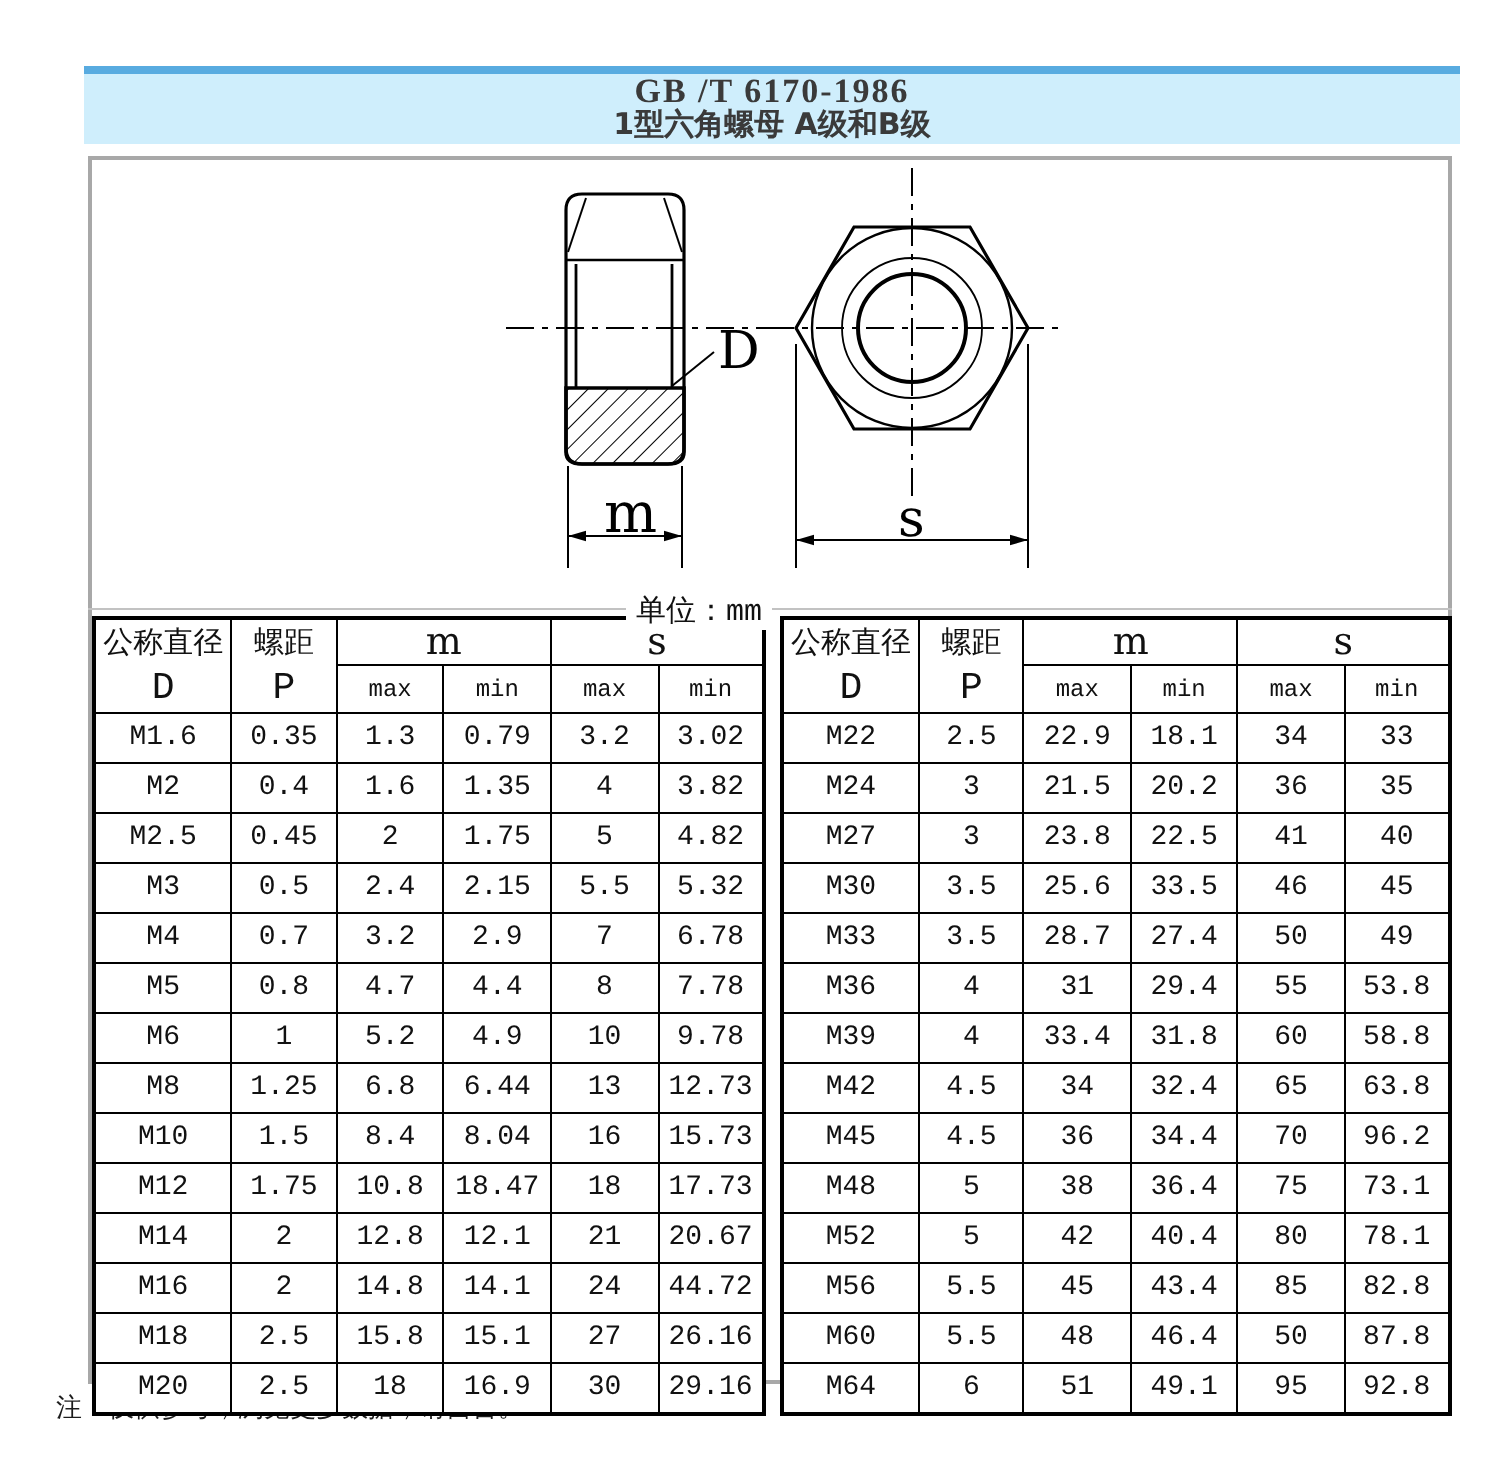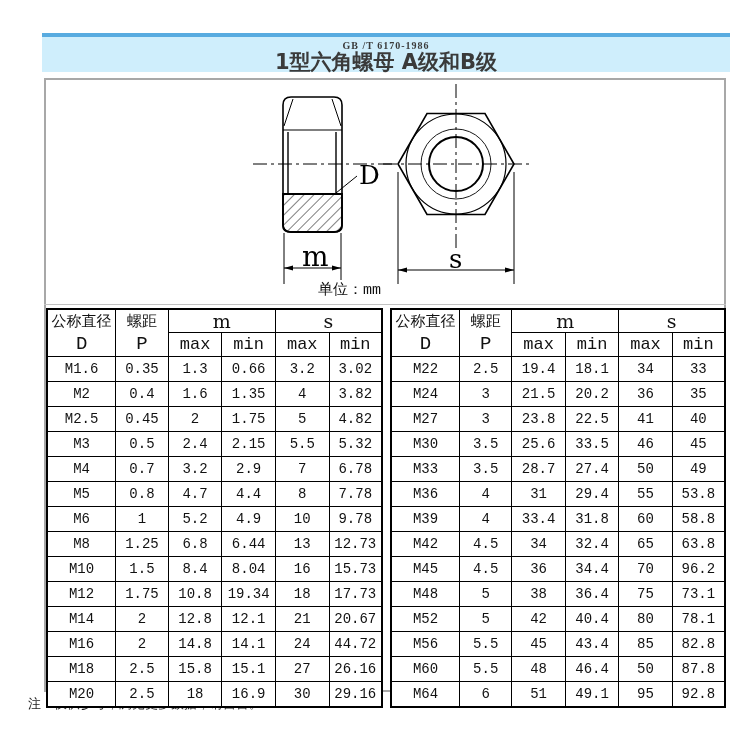--- a/index.html
+++ b/index.html
@@ -3,46 +3,46 @@
 <meta charset="utf-8">
 <style>
   html,body{margin:0;padding:0;background:#fff;}
   #page{position:relative;width:750px;height:739px;background:#ffffff;overflow:hidden;
         font-family:"Liberation Sans",sans-serif;color:#111;}
 
   
   .header-bar{position:absolute;left:42px;top:33px;width:688px;height:35px;
     box-sizing:content-box;border-top:4px solid #58abe0;background:#cfeefc;
     text-align:center;color:#3a3a3a;}
-  .header-line1{font-size:10px;font-weight:bold;line-height:17px;
+  .header-line1{font-size:17px;font-weight:bold;line-height:17px;
     font-family:"Liberation Serif","DejaVu Serif",serif;letter-spacing:1px;}
-  .header-line2{font-size:21px;font-weight:bold;line-height:17px;
+  .header-line2{font-size:15px;font-weight:bold;line-height:17px;
     font-family:"DejaVu Sans",sans-serif;}
 
   
   .content-box{position:absolute;left:44px;top:78px;width:682px;height:614px;
     box-sizing:border-box;border:2px solid #a8a8a8;background:#fff;}
   .section-divider{position:absolute;left:44px;top:304px;width:682px;height:0;
     border-top:1px solid #c2c2c2;}
 
-  .unit-label{position:absolute;left:313px;top:280px;background:#fff;padding:0 5px;
+  .unit-label{position:absolute;left:313px;top:296px;background:#fff;padding:0 5px;
     font-family:"Liberation Mono","DejaVu Sans Mono",monospace;font-size:15px;color:#111;z-index:3;}
 
   
   table.spec{position:absolute;top:308px;border-collapse:collapse;table-layout:fixed;
     background:#fff;font-family:"Liberation Mono","DejaVu Sans Mono",monospace;z-index:2;}
   table.spec{border:2px solid #000;}
   #left-table{left:46px;width:337px;}
   #right-table{left:390px;width:336px;}
   table.spec th,table.spec td{border:1px solid #000;text-align:center;vertical-align:middle;
     padding:0;font-weight:normal;overflow:hidden;white-space:nowrap;}
   .hdr-zh{font-size:15px;line-height:21px;}
   .hdr-sym{font-size:19px;line-height:22px;font-family:"Liberation Mono","DejaVu Sans Mono",monospace;}
   .group-sym{font-size:19px;height:22px;font-family:"DejaVu Serif","Liberation Serif",serif;}
-  .maxmin{font-size:17px;height:23px;}
+  .maxmin{font-size:12px;height:23px;}
   table.spec td{font-size:14px;height:24px;}
 
   
   .note{position:absolute;left:28px;top:695px;font-size:13px;color:#1c1c1c;
     font-family:"Liberation Sans",sans-serif;}
 
   
   .diagram-svg{position:absolute;left:230px;top:80px;z-index:1;}
 </style>
 </head>
@@ -141,21 +141,21 @@
         <th class="maxmin">min</th>
         <th class="maxmin">max</th>
         <th class="maxmin">min</th>
       </tr>
     </thead>
     <tbody id="left-table-body">
         <tr>
           <td>M1.6</td>
           <td>0.35</td>
           <td>1.3</td>
-          <td>0.66</td>
+          <td>0.79</td>
           <td>3.2</td>
           <td>3.02</td>
         </tr>
         <tr>
           <td>M2</td>
           <td>0.4</td>
           <td>1.6</td>
           <td>1.35</td>
           <td>4</td>
           <td>3.82</td>
@@ -213,21 +213,21 @@
           <td>1.5</td>
           <td>8.4</td>
           <td>8.04</td>
           <td>16</td>
           <td>15.73</td>
         </tr>
         <tr>
           <td>M12</td>
           <td>1.75</td>
           <td>10.8</td>
-          <td>19.34</td>
+          <td>18.47</td>
           <td>18</td>
           <td>17.73</td>
         </tr>
         <tr>
           <td>M14</td>
           <td>2</td>
           <td>12.8</td>
           <td>12.1</td>
           <td>21</td>
           <td>20.67</td>
@@ -285,21 +285,21 @@
         <th class="maxmin">max</th>
         <th class="maxmin">min</th>
         <th class="maxmin">max</th>
         <th class="maxmin">min</th>
       </tr>
     </thead>
     <tbody id="right-table-body">
         <tr>
           <td>M22</td>
           <td>2.5</td>
-          <td>19.4</td>
+          <td>22.9</td>
           <td>18.1</td>
           <td>34</td>
           <td>33</td>
         </tr>
         <tr>
           <td>M24</td>
           <td>3</td>
           <td>21.5</td>
           <td>20.2</td>
           <td>36</td>

